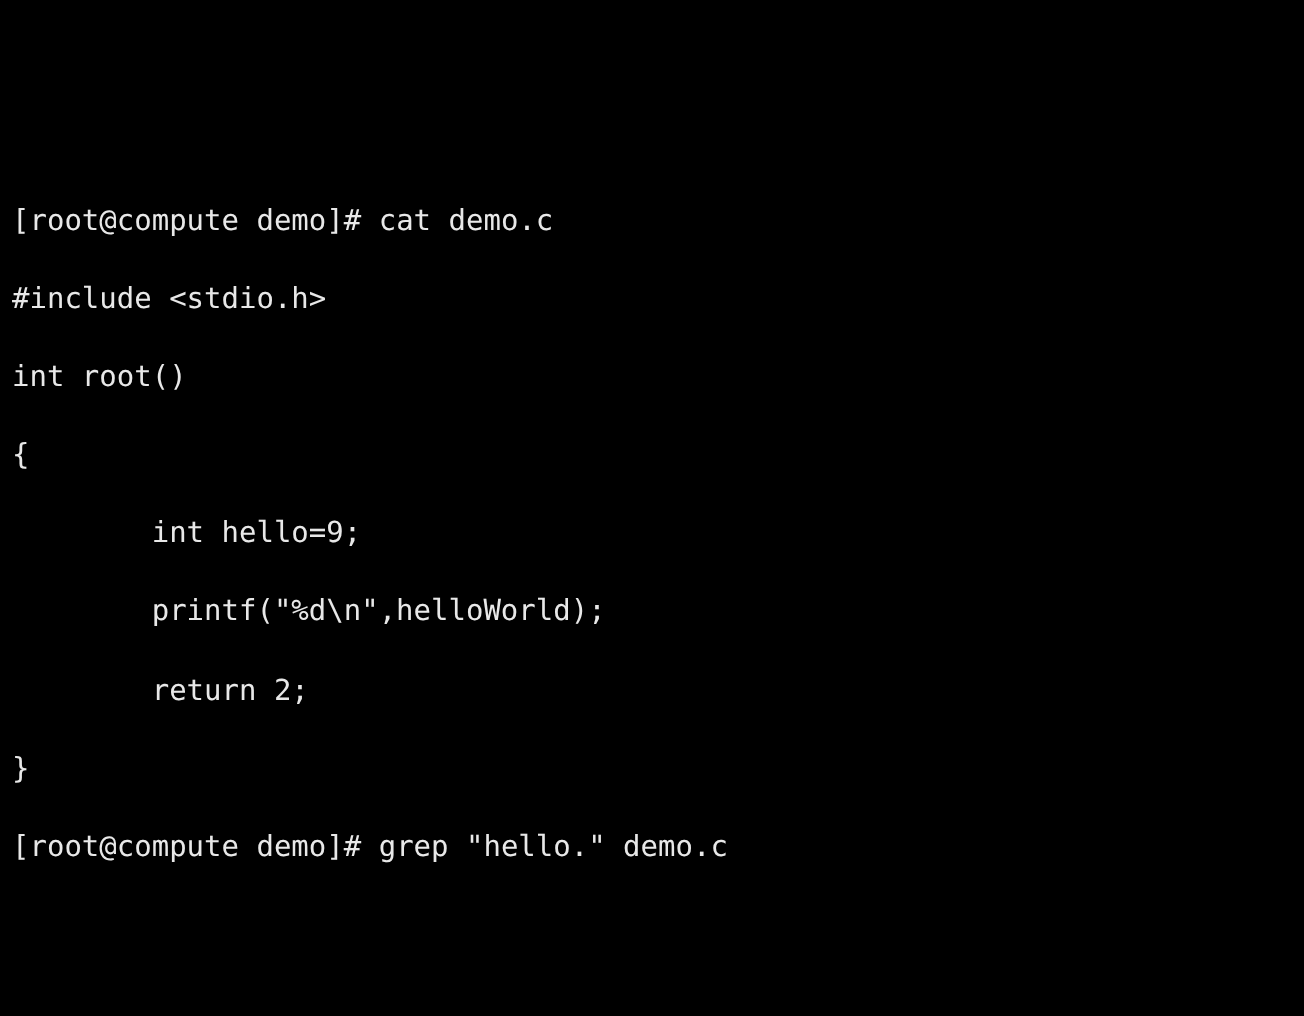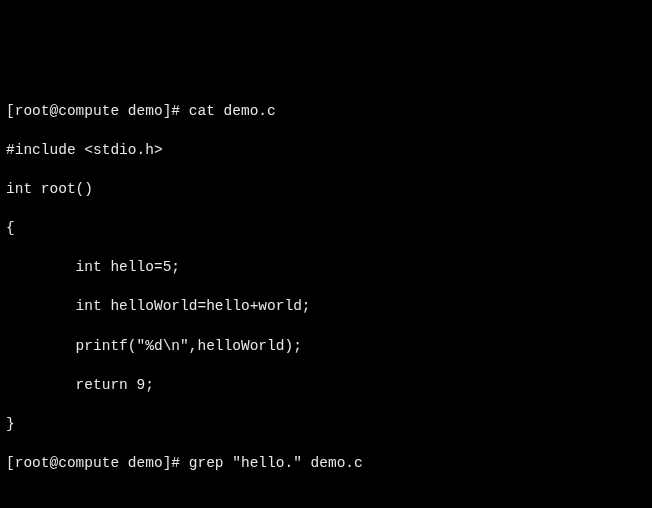--- a/index.html
+++ b/index.html
@@ -9,38 +9,37 @@
     color: #e8e8e8;
     font-family: "DejaVu Sans Mono", "Liberation Mono", Consolas, monospace;
     font-size: 14.5px;
     line-height: 1.35;
     width: 652px;
     height: 508px;
     box-sizing: border-box;
     overflow: hidden;
     white-space: pre;
   }
-  .line { display: block; font-family: Liberation Mono, monospace; }
+  .line { display: block; }
   .prompt { color: #e8e8e8; }
   .txt { color: #e8e8e8; }
 </style>
 </head>
 <body>
 
 
 
 <div>
 <span class="line"><span class="prompt">[root@compute demo]#</span> <span class="txt">cat demo.c</span></span>
 <span class="line">#include &lt;stdio.h&gt;</span>
 <span class="line">int root()</span>
 <span class="line">{</span>
-<span class="line">        int hello=5;</span>
-<span class="line">        int helloWorld=hello+world;</span>
+<span class="line">        int hello=9;</span>
 <span class="line">        printf("%d\n",helloWorld);</span>
-<span class="line">        return 9;</span>
+<span class="line">        return 2;</span>
 <span class="line">}</span>
 <span class="line"><span class="prompt">[root@compute demo]#</span> <span class="txt">grep "hello." demo.c</span></span>
 
 
 
 
 
 
 
 

